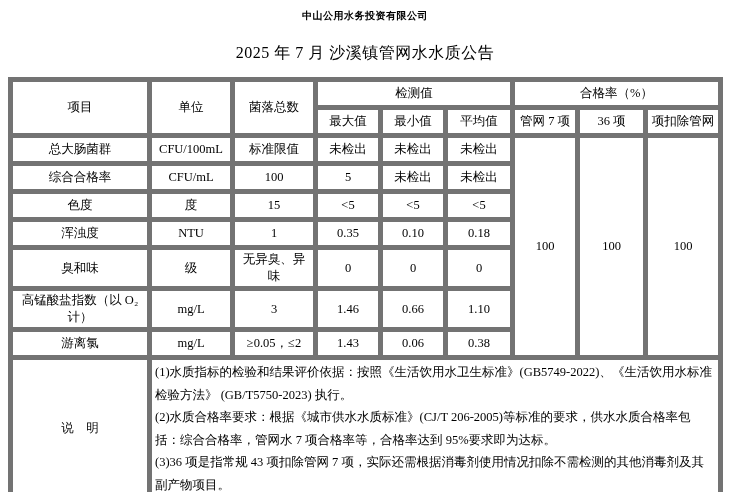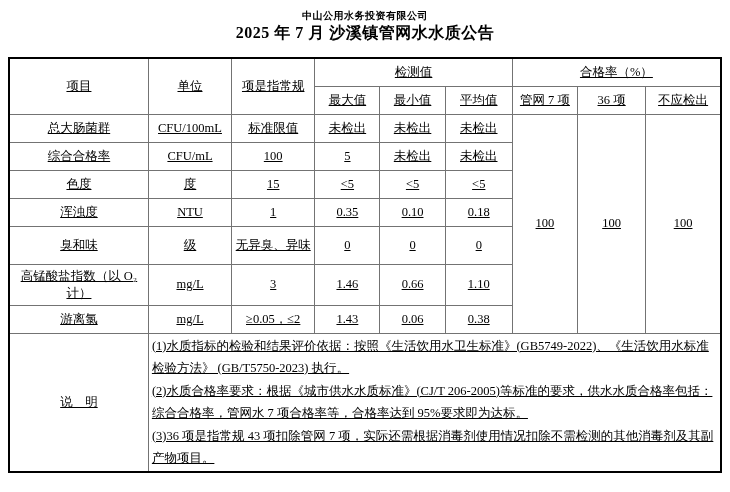--- a/index.html
+++ b/index.html
@@ -6,34 +6,33 @@
   body{
     width:730px;height:492px;background:#ffffff;color:#000000;
     font-family:"Liberation Serif","DejaVu Serif",serif;
     overflow:hidden;
   }
   .title{
     padding-top:9px;text-align:center;font-size:10px;font-weight:bold;
     letter-spacing:0.5px;
   }
   .subtitle{
-    text-align:center;font-size:16px;font-weight:bold;
+    margin-top:20px;text-align:center;font-size:16px;font-weight:normal;
     letter-spacing:0.5px;
   }
   table.wq{
     border-collapse:collapse;table-layout:fixed;
     width:714px;margin:13px 0 0 8px;
     border:2px solid #000;
   }
   table.wq td{
-    border:1px solid #737373;
+    border:5px solid #737373;
     text-align:center;vertical-align:middle;
     font-size:12.5px;padding:1px 3px;
     word-break:break-all;
-    text-decoration:underline;
   }
   tr.h28{height:28px;}
   tr.h38{height:38px;}
   tr.h41{height:41px;}
   tr.hnotes{height:130px;}
   td.c-item{
     text-align:left;padding-left:6px;font-size:13px;
   }
   td.hdr{font-size:13px;}
   td.notes-label{font-size:13.5px;}
@@ -59,31 +58,31 @@
       <col style="width:65px">
       <col style="width:67px">
     <col style="width:65px">
       <col style="width:68px">
       <col style="width:75px">
   </colgroup>
   <tbody>
     <tr class="h28">
       <td rowspan="2" class="hdr">项目</td>
       <td rowspan="2" class="hdr">单位</td>
-      <td rowspan="2" class="hdr">项是指常规</td>
+      <td rowspan="2" class="hdr">菌落总数</td>
       <td colspan="3" class="hdr">检测值</td>
       <td colspan="3" class="hdr">合格率（%）</td>
     </tr>
     <tr class="h28">
       <td class="hdr">最大值</td>
       <td class="hdr">最小值</td>
       <td class="hdr">平均值</td>
       <td class="hdr">管网 7 项</td>
       <td class="hdr">36 项</td>
-      <td class="hdr">不应检出</td>
+      <td class="hdr">项扣除管网</td>
     </tr>
 
     <tr class="h28">
       <td class="c-item">总大肠菌群</td>
       <td>CFU/100mL</td>
       <td>标准限值</td>
       <td>未检出</td>
       <td>未检出</td>
       <td>未检出</td>
       <td rowspan="7">100</td>

